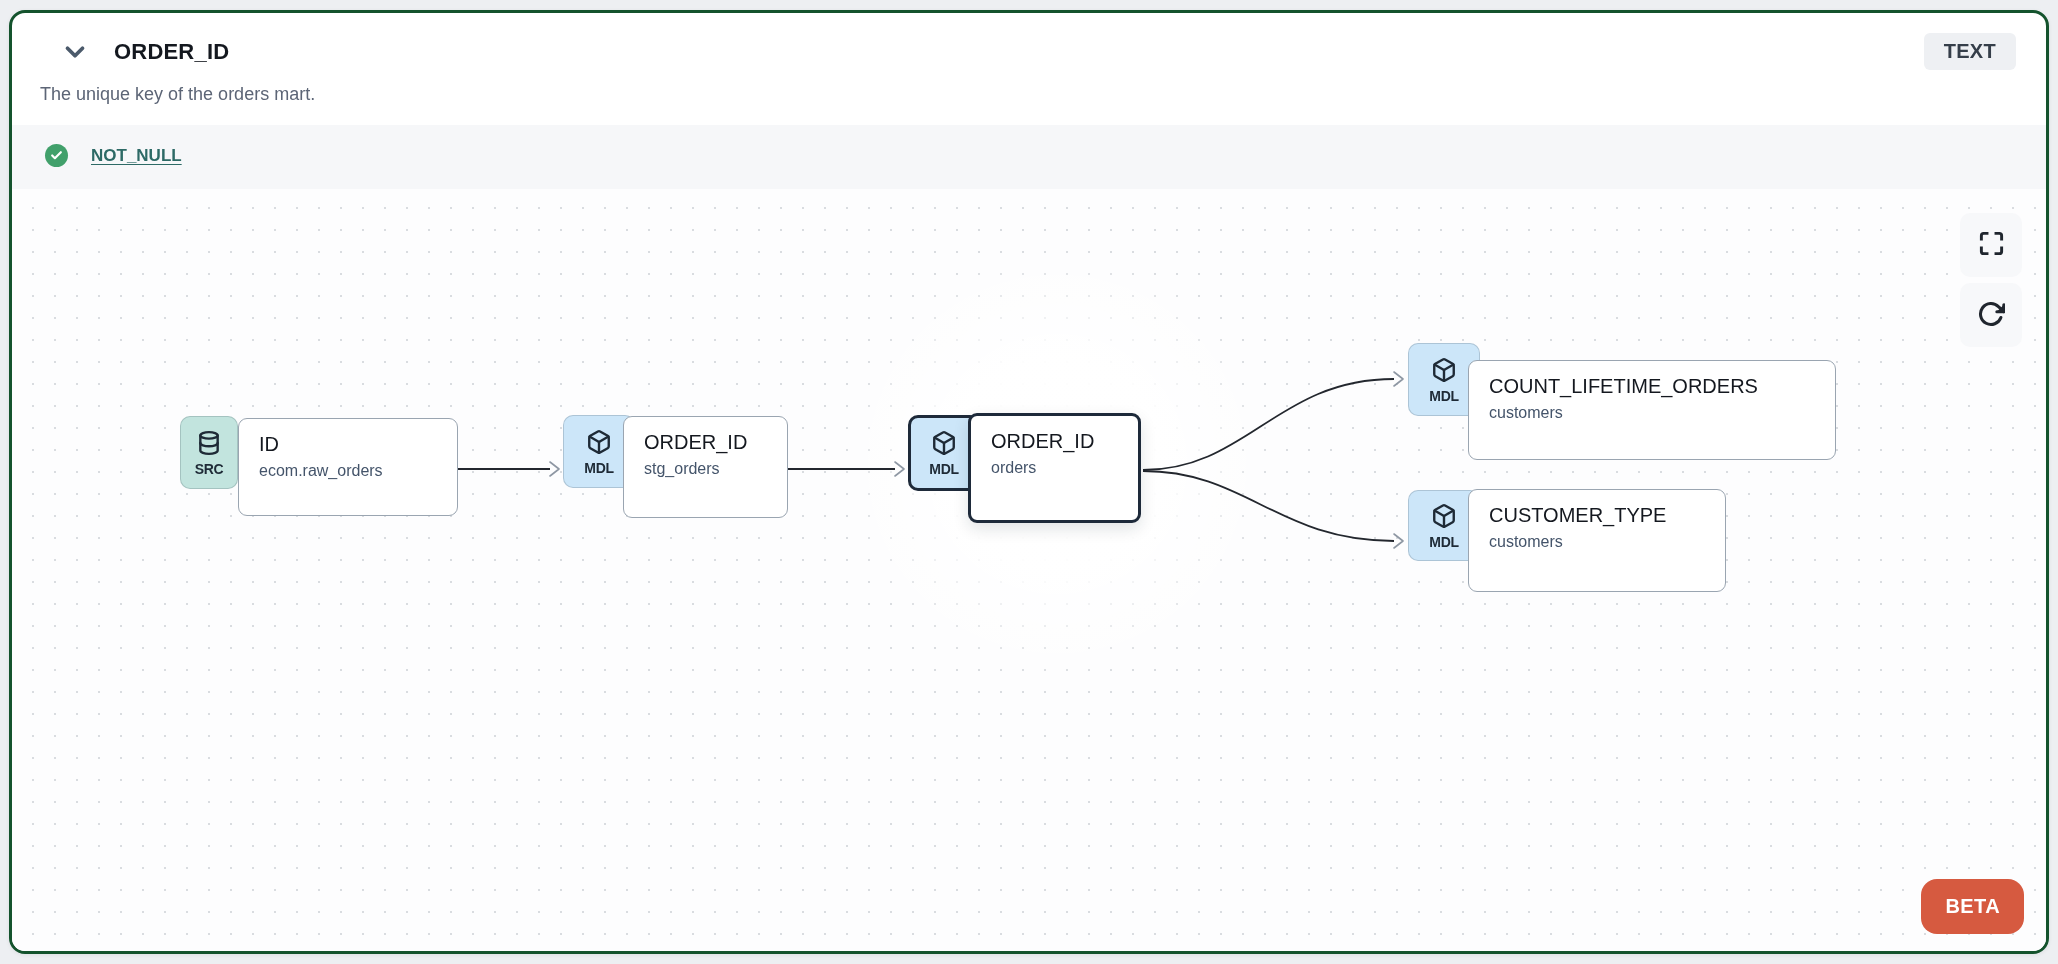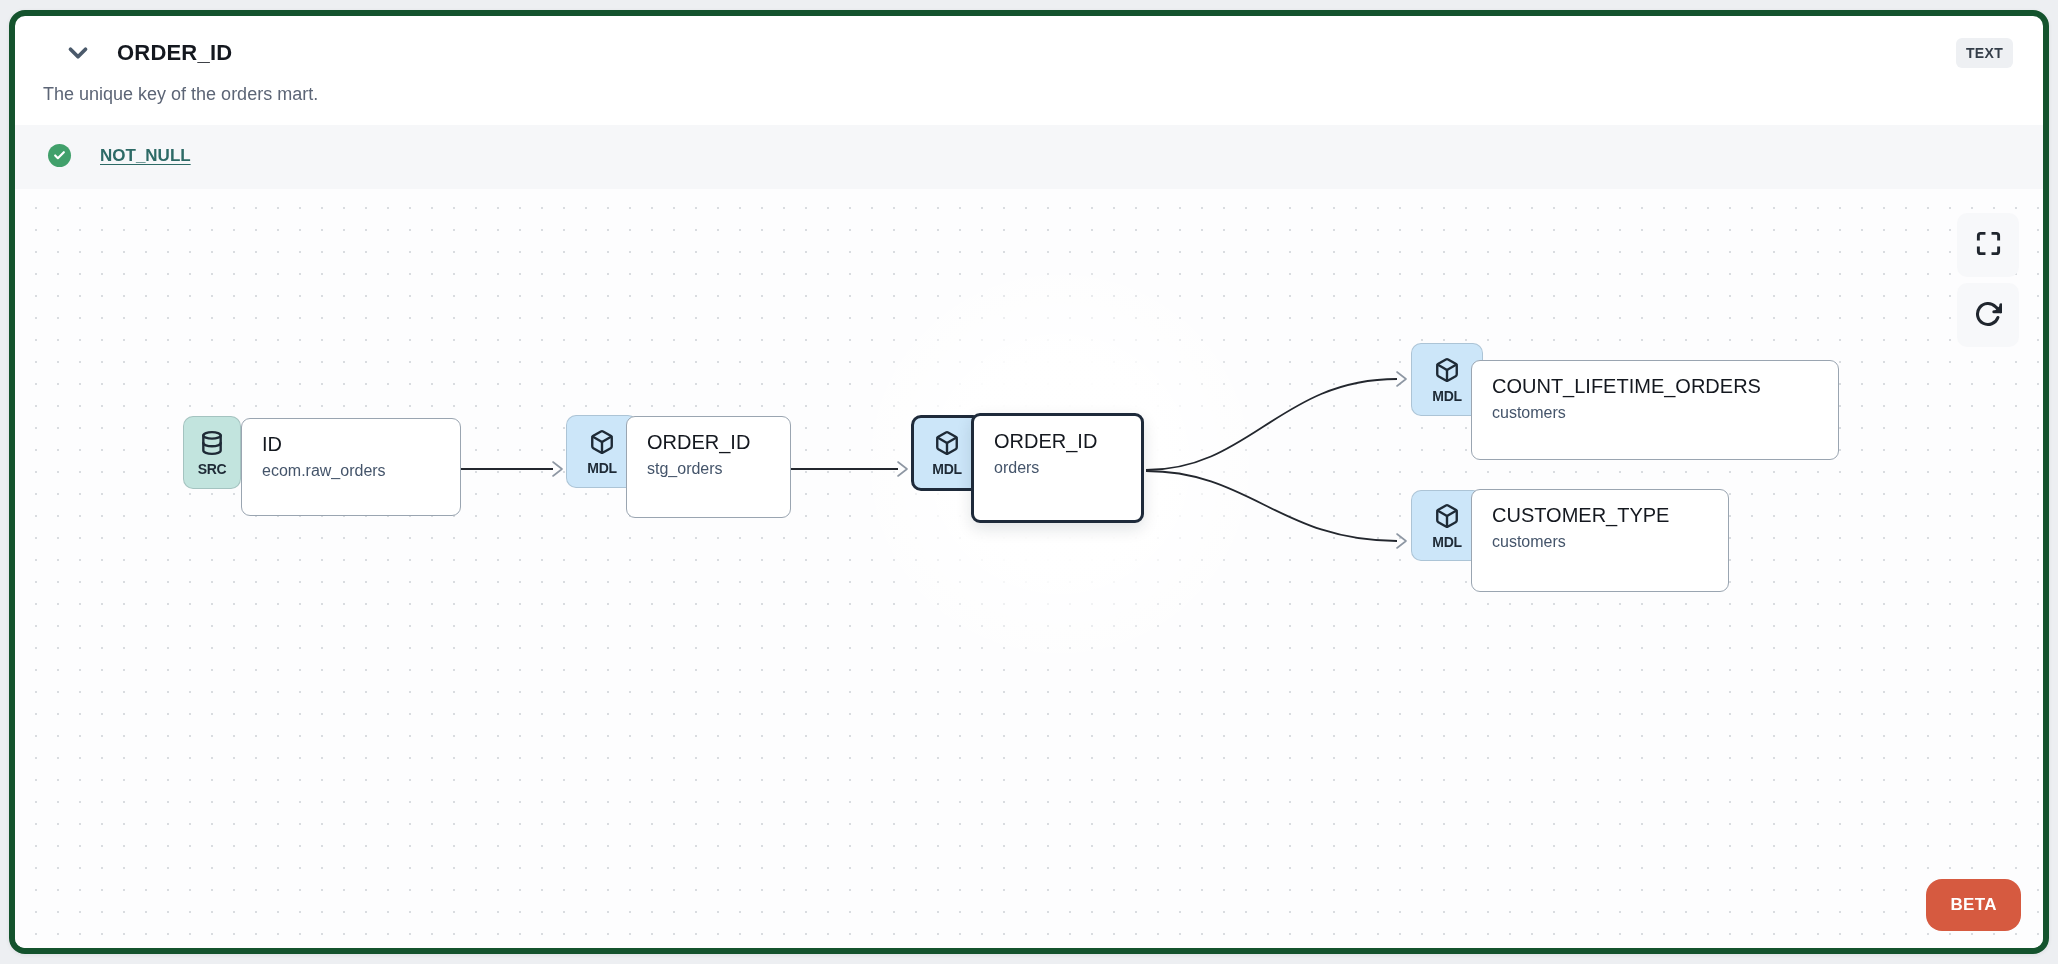--- a/index.html
+++ b/index.html
@@ -8,21 +8,21 @@
     background: #edeff2;
     font-family: "Liberation Sans", sans-serif;
     color: #14181f;
     position: relative;
     overflow: hidden;
   }
   .panel {
     position: absolute; left: 9px; top: 10px;
     width: 2040px; height: 944px;
     background: #ffffff;
-    border: 6px solid #14532d;
+    border: 3px solid #14532d;
     border-radius: 16px;
     box-shadow: 0 1px 4px rgba(20,25,35,0.07);
     overflow: hidden;
     display: flex; flex-direction: column;
   }
 
   
   .panel-header {
     display: flex; align-items: center;
     padding: 20px 30px 6px 46px;
@@ -32,36 +32,36 @@
     color: #4b5a6b; display: flex; align-items: center;
     padding: 2px; margin-right: 22px;
   }
   .panel-title {
     font-size: 22px; font-weight: 700; color: #14181f;
     letter-spacing: 0.2px;
   }
   .type-badge {
     margin-left: auto;
     background: #eef0f3; color: #353e49;
-    font-size: 14px; font-weight: 700;
-    padding: 7px 10px; border-radius: 6px;
+    font-size: 20px; font-weight: 700;
+    padding: 7px 20px; border-radius: 6px;
     letter-spacing: 0.3px;
   }
   .panel-desc {
     padding: 8px 42px 20px 28px;
     font-size: 18px; color: #5c6576;
   }
 
   
   .tests-band {
     background: #f6f7f9;
     padding: 19px 30px 22px 33px;
     display: flex; flex-direction: column; gap: 22px;
   }
-  .test-row { display: flex; align-items: center; gap: 29px; }
+  .test-row { display: flex; align-items: center; gap: 23px; }
   .check-circle {
     width: 23px; height: 23px; border-radius: 50%;
     background: #41a06b; color: #ffffff;
     display: inline-flex; align-items: center; justify-content: center;
     flex: 0 0 auto;
   }
   .test-link {
     font-size: 17px; font-weight: 600;
     color: #2d6a66; text-decoration: underline;
     text-underline-offset: 3px; cursor: pointer;
@@ -120,21 +120,21 @@
   .ctrl-btn {
     width: 62px; height: 64px; border: none; cursor: pointer;
     background: #f7f8fa; border-radius: 10px;
     display: flex; align-items: center; justify-content: center;
     color: #20262e;
   }
 
   .beta-badge {
     position: absolute; right: 22px; bottom: 17px;
     background: #d65a40; color: #ffffff;
-    font-size: 17px; font-weight: 700; letter-spacing: 0.4px;
+    font-size: 20px; font-weight: 700; letter-spacing: 0.4px;
     padding: 16px 24px; border-radius: 16px; border: none; cursor: pointer;
   }
 </style>
 </head>
 <body>
 
 <div class="panel">
 
   <div class="panel-header">
     <button class="chevron-btn">

